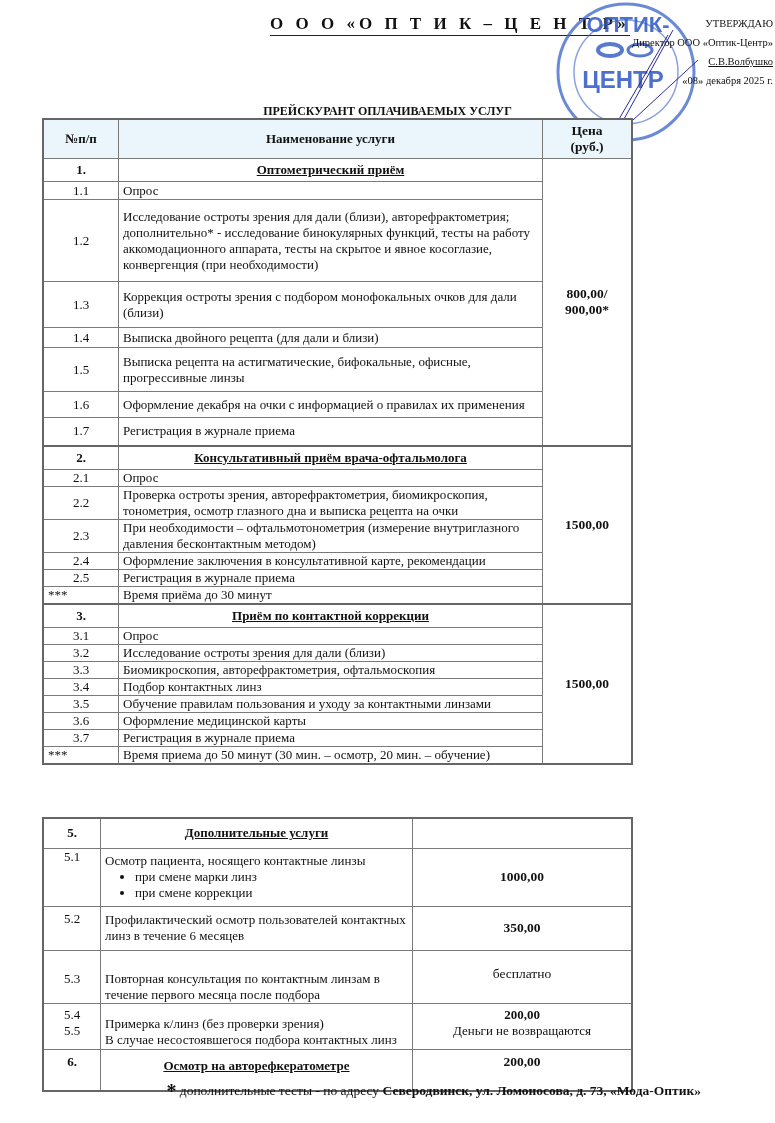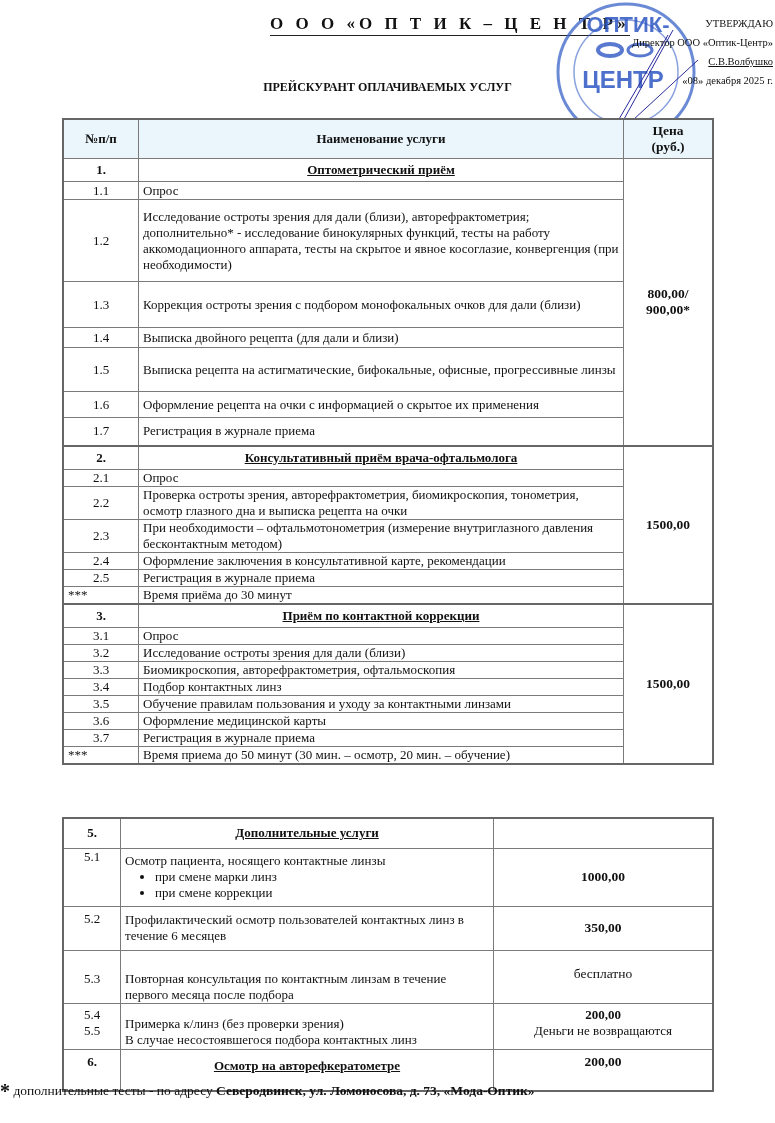--- a/index.html
+++ b/index.html
@@ -2,35 +2,35 @@
 <html><head>
 <meta charset="utf-8">
 <style>
   html,body{margin:0;padding:0;background:#fff;}
   body{width:775px;height:1123px;position:relative;overflow:hidden;font-family:"Liberation Serif","DejaVu Serif",serif;color:#111;}
   .company{position:absolute;left:270px;top:14px;font-size:17px;font-weight:bold;letter-spacing:4px;border-bottom:1.5px solid #222;padding-bottom:1px;}
   .approve{position:absolute;left:598px;top:14px;width:175px;font-size:10.5px;text-align:right;line-height:19px;}
   .approve div{white-space:nowrap;}
   .approve .sig{text-decoration:underline;}
   .stamp{position:absolute;left:548px;top:0px;width:150px;height:150px;}
-  .title{position:absolute;left:0;width:775px;top:80px;text-align:center;font-size:12px;font-weight:bold;}
-  table{border-collapse:collapse;position:absolute;left:42px;width:652px;font-size:13px;margin-left:20px;}
+  .title{position:absolute;left:0;width:775px;top:104px;text-align:center;font-size:12px;font-weight:bold;}
+  table{border-collapse:collapse;position:absolute;left:42px;width:591px;font-size:13px;}
   td,th{border:1px solid #7a7a7a;padding:0 4px;vertical-align:middle;line-height:16px;}
   .t1{top:118px;}
   .t2{top:817px;}
   th{background:#eaf6fb;font-weight:bold;height:38px;font-size:13px;}
   .num{text-align:center;width:66px;}
   .num.left{text-align:left;}
   .sec td{font-weight:bold;height:22px;}
   .sec .name{text-align:center;text-decoration:underline;}
   .price{text-align:center;font-weight:bold;width:80px;font-size:13.5px;}
   .price.normal{font-weight:normal;}
   .outer{border:2px solid #666;}
   ul{margin:0;padding-left:30px;}
-  .foot{position:absolute;left:0;width:701px;top:1080px;text-align:left;font-size:13.5px;}
+  .foot{position:absolute;left:0;width:701px;top:1080px;text-align:right;font-size:13.5px;}
   .foot .star{font-size:20px;font-weight:bold;vertical-align:-3px;}
   .foot b{font-weight:bold;}
   .t2 .num{width:48px;}
   .t2 .pcol{width:210px;}
 </style>
 </head>
 <body>
 
 <div class="company">О О О «О П Т И К – Ц Е Н Т Р»</div>
 
@@ -81,21 +81,21 @@
   <tr style="height:20px">
         <td class="num">1.4</td>
         <td>Выписка двойного рецепта (для дали и близи)</td>
       </tr>
   <tr style="height:44px">
         <td class="num">1.5</td>
         <td>Выписка рецепта на астигматические, бифокальные, офисные, прогрессивные  линзы</td>
       </tr>
   <tr style="height:26px">
         <td class="num">1.6</td>
-        <td>Оформление рецепта на очки с информацией о скрытое их применения</td>
+        <td>Оформление декабря на очки с информацией о правилах их применения</td>
       </tr>
   <tr style="height:28px">
         <td class="num">1.7</td>
         <td>Регистрация в журнале приема</td>
       </tr>
 
   <tr class="sec" style="border-top:2px solid #666">
     <td class="num">2.</td>
     <td class="name">Консультативный приём врача-офтальмолога</td>
     <td class="price" rowspan="7">1500,00</td>

